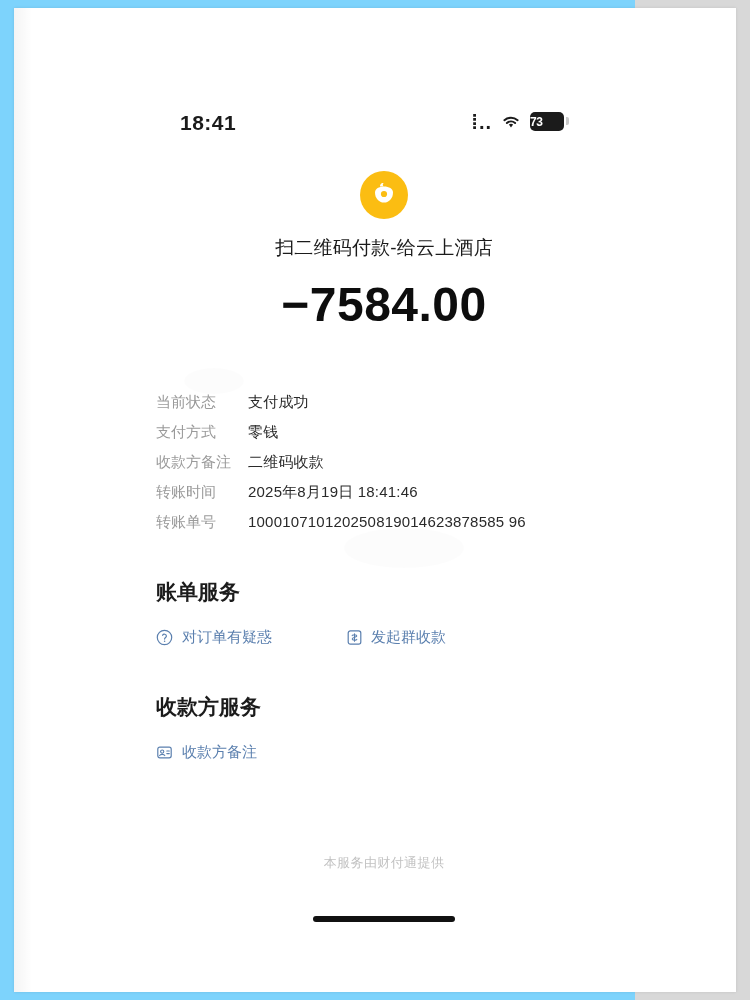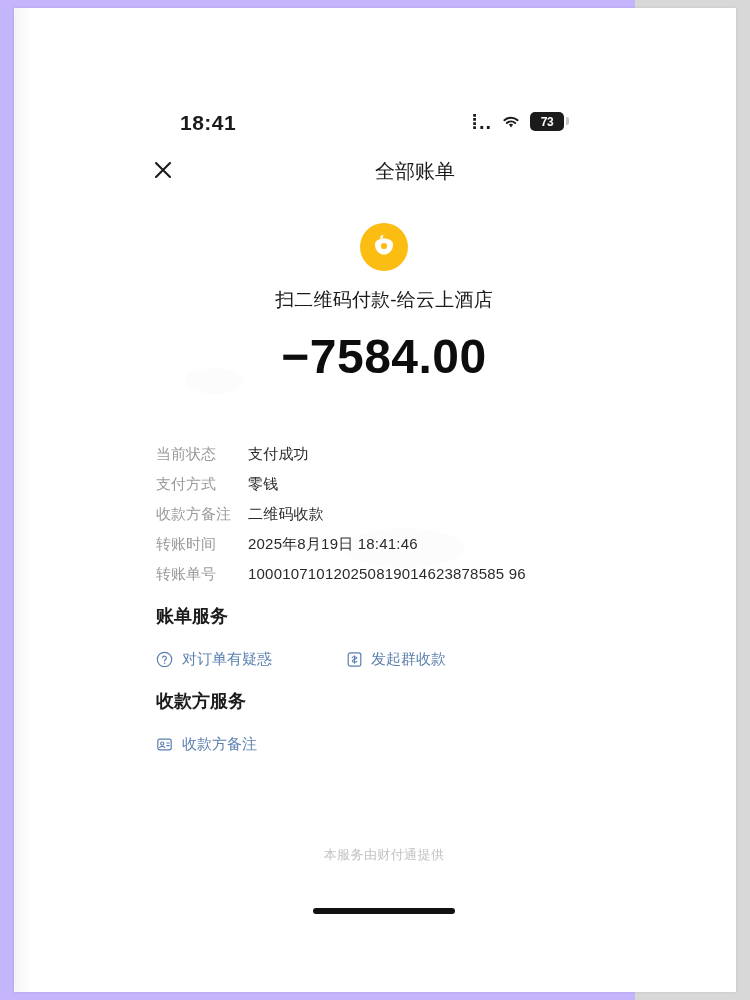--- a/index.html
+++ b/index.html
@@ -11,21 +11,21 @@
     width: 750px;
     height: 1000px;
     overflow: hidden;
     font-family: "Liberation Sans", sans-serif;
   }
   .page {
     position: absolute;
     left: 0; top: 0;
     width: 635px;
     height: 1000px;
-    background: #c4b5fd;
+    background: #7dd3fc;
   }
   
   .sheet {
     position: absolute;
     left: 14px;
     top: 8px;
     width: 722px;
     height: 984px;
     background: #ffffff;
     box-shadow: 0 0 3px rgba(0,0,0,0.10);
@@ -82,21 +82,20 @@
   }
   .wifi svg { display:block; }
   .battery {
     width: 34px;
     height: 19px;
     border-radius: 5px;
     background: #1b1b1b;
     position: relative;
     display: flex;
     align-items: center;
-    justify-content: center;
   }
   .battery-text {
     color: #ffffff;
     font-size: 12px;
     font-weight: bold;
     letter-spacing: -0.3px;
   }
   .battery:after {
     content: "";
     position: absolute;
@@ -183,24 +182,24 @@
     font-size: 15px;
     color: #2a2a2a;
     line-height: 20px;
     letter-spacing: 0.2px;
   }
   
   .section {
     padding: 0 22px;
   }
   .section-title {
-    font-size: 18px;
-    color: #1b1b1b;
-    font-weight: bold;
-    margin-top: 20px;
+    font-size: 21px;
+    color: #1b1b1b;
+    font-weight: bold;
+    margin-top: 46px;
     margin-bottom: 0;
   }
   .links {
     display: flex;
     margin-top: 22px;
     text-align: center;
   }
   .link {
     display: flex;
     align-items: center;
@@ -260,28 +259,20 @@
               <path d="M3.4 6.2 A10 10 0 0 1 16.6 6.2" stroke="#1b1b1b" stroke-width="2" fill="none" stroke-linecap="round"></path>
               <path d="M5.9 9.0 A6.4 6.4 0 0 1 14.1 9.0" stroke="#1b1b1b" stroke-width="2" fill="none" stroke-linecap="round"></path>
             </svg>
           </div>
           <div class="battery">
             <span class="battery-text">73</span>
           </div>
         </div>
       </div>
 
-      <div class="navbar">
-        <div class="nav-close">
-          <svg width="30" height="30" viewBox="0 0 30 30">
-            <path d="M8 8 L22 22 M22 8 L8 22" stroke="#1b1b1b" stroke-width="2.1" stroke-linecap="round"></path>
-          </svg>
-        </div>
-        <div class="nav-title">全部账单</div>
-      </div>
 
       <div class="head">
         <div class="merchant-logo">
           <svg width="26" height="27" viewBox="0 0 26 27">
             <path d="M9 5.5 C9 2.8 11 1.4 12.6 2.2 C11.4 3.2 11.6 4.6 12.8 5.2 Z" fill="#ffffff"></path>
             <path d="M4 11.5 C4 7.6 8 5.4 13 5.4 C18 5.4 22 7.6 22 11.5 C22 17 18.4 21.6 13 21.6 C7.6 21.6 4 17 4 11.5 Z" fill="#ffffff"></path>
             <circle cx="13" cy="13" r="3.1" fill="#fbbd12"></circle>
           </svg>
         </div>
         <div class="bill-title">扫二维码付款-给云上酒店</div>

